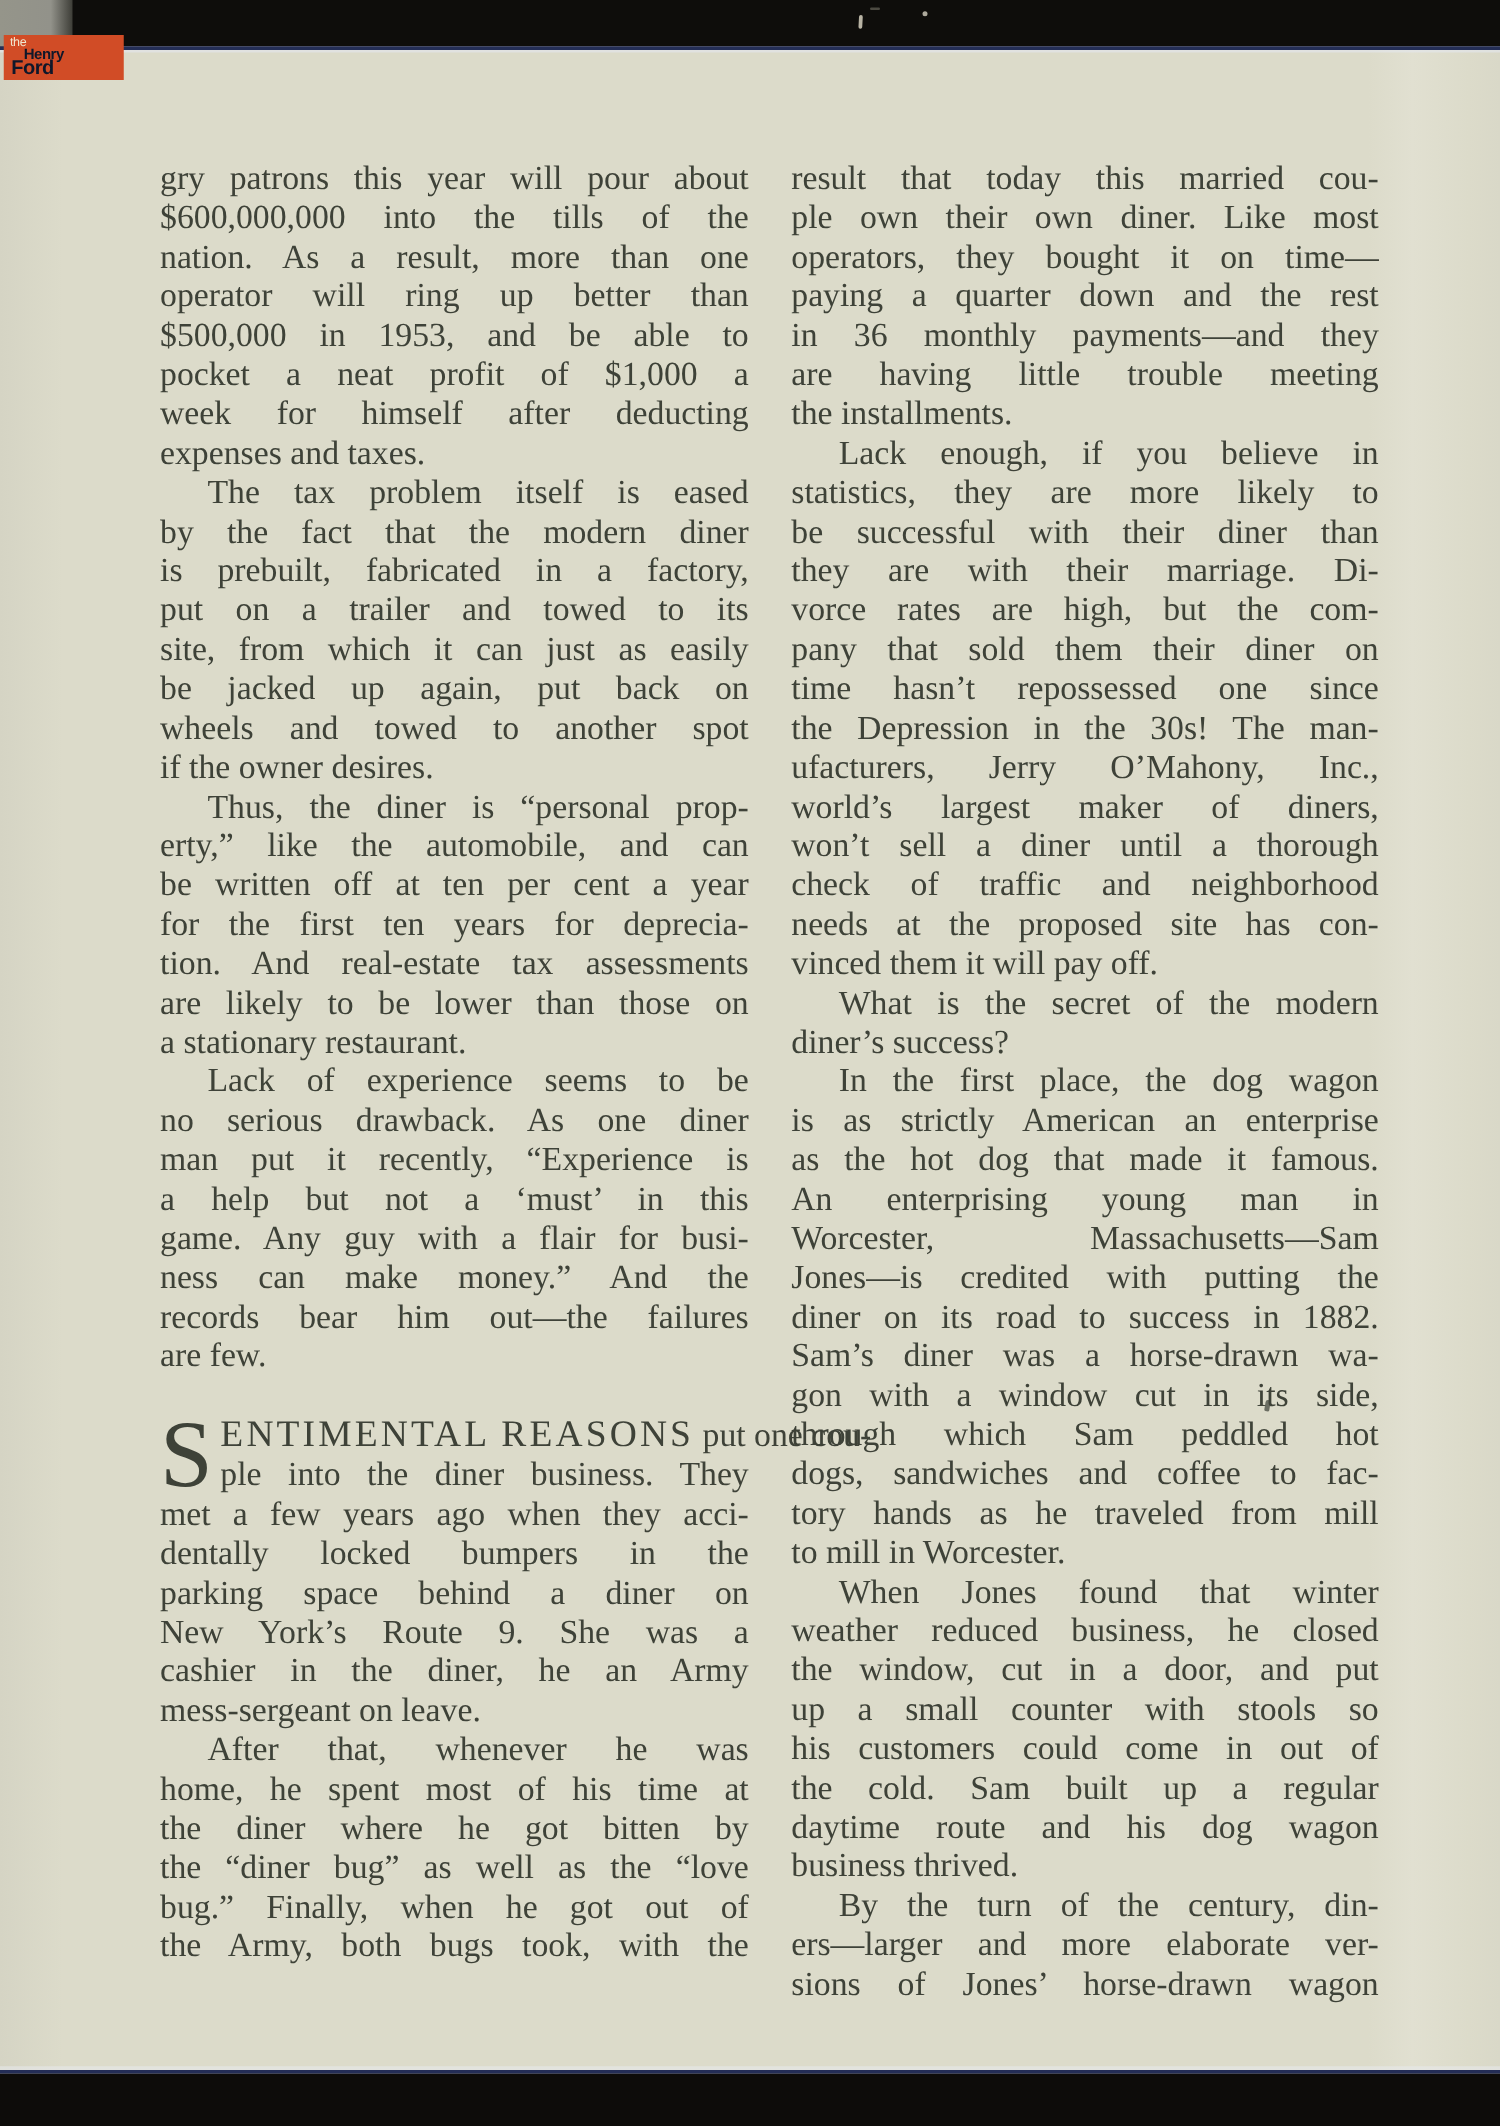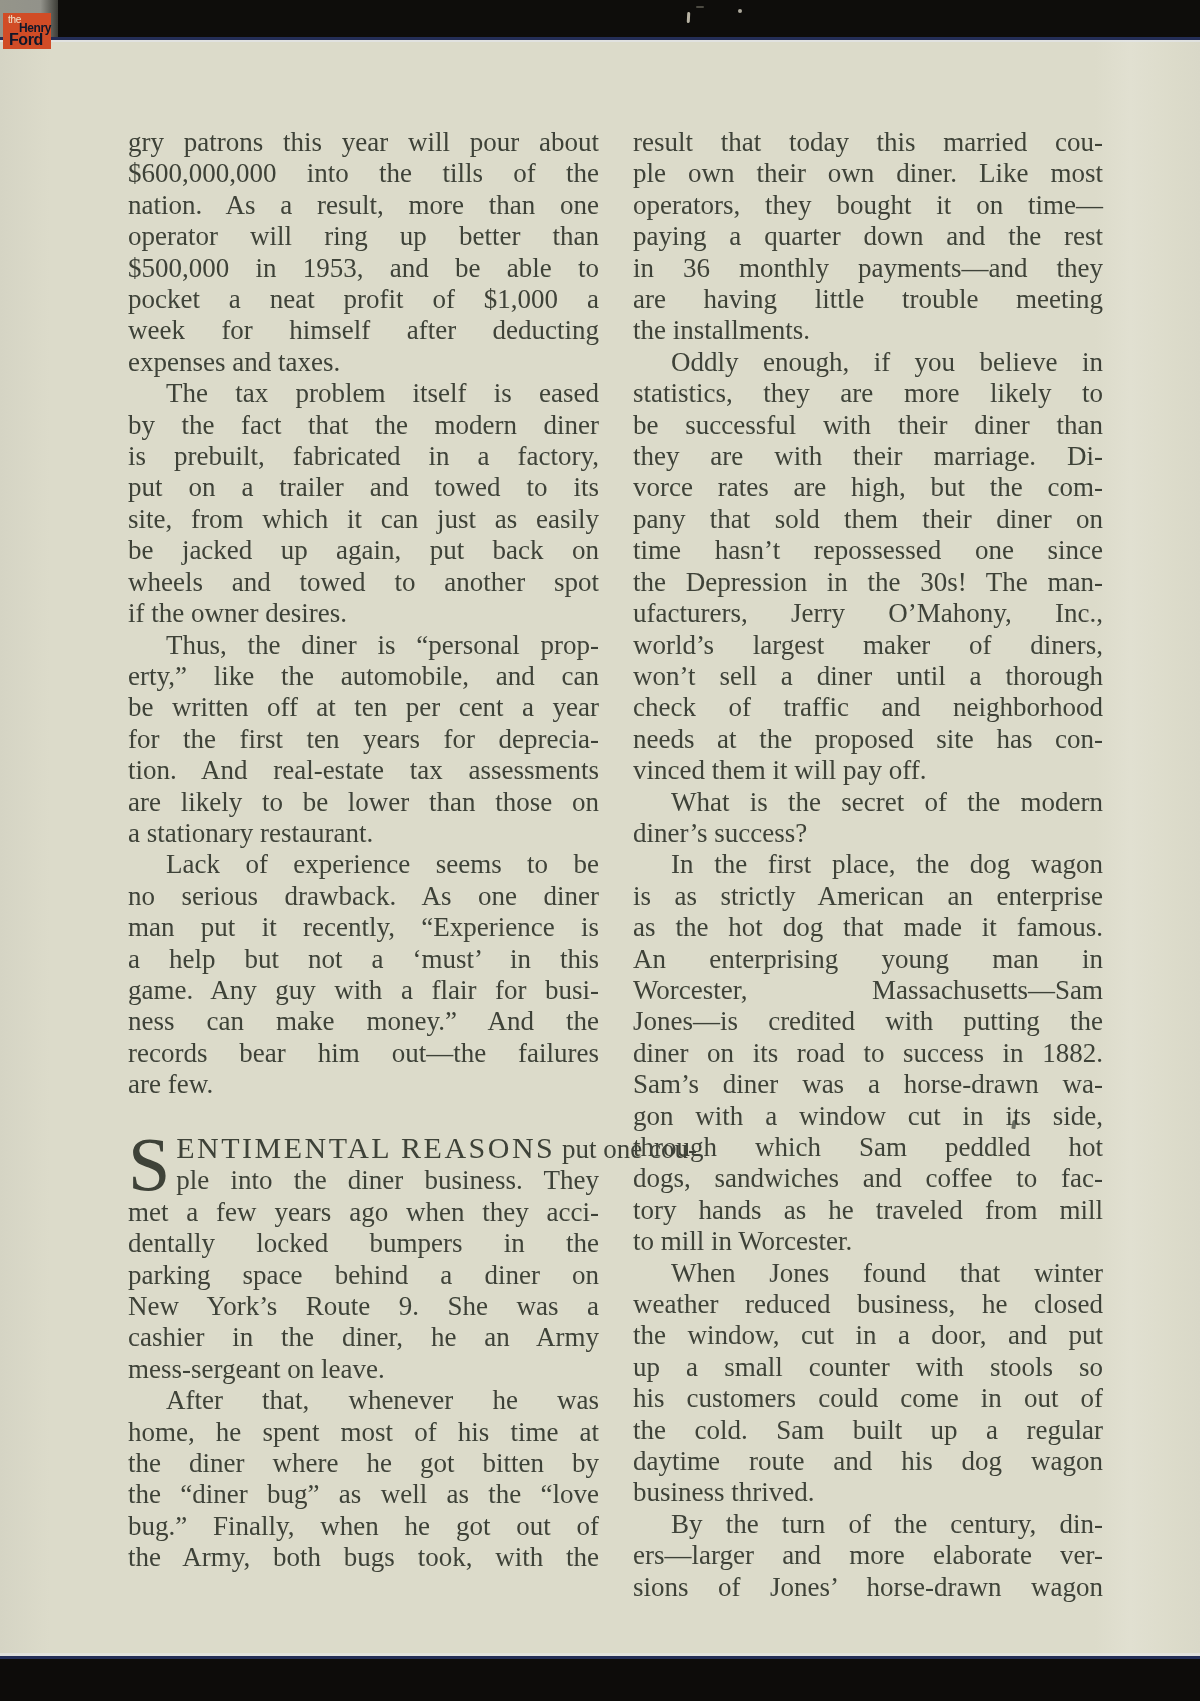--- a/index.html
+++ b/index.html
@@ -11,21 +11,21 @@
   .abs{position:absolute;}
   
   .bar-top{left:0;top:0;width:1200px;height:37px;background:#0e0d0b;}
   .bar-bottom{left:0;top:1659px;width:1200px;height:42px;background:#0d0c0a;}
   .edge-top-navy{left:0;top:37px;width:1200px;height:3px;background:#242e57;}
   .edge-top-light{left:0;top:40px;width:1200px;height:2px;background:#e4e7eb;opacity:.65;}
   .edge-bot-light{left:0;top:1653px;width:1200px;height:3px;background:#e7eaed;opacity:.55;}
   .edge-bot-navy{left:0;top:1656px;width:1200px;height:3px;background:#242e57;}
   .corner{left:0;top:0;width:58px;height:37px;background:linear-gradient(90deg,#95958a 0%,#92928a 70%,#3d3d37 100%);}
   
-  .logo{left:3px;top:13px;width:48px;height:36px;background:#d14c26;z-index:5;font-family:"Liberation Sans","DejaVu Sans",sans-serif;}
+  .logo{left:3px;top:28px;width:48px;height:36px;background:#d14c26;z-index:5;font-family:"Liberation Sans","DejaVu Sans",sans-serif;padding-left:48px;}
   .logo .t-the{position:absolute;left:5px;top:2px;font-size:10px;line-height:10px;color:#efe6cf;letter-spacing:-0.3px;}
   .logo .t-henry{position:absolute;left:16px;top:9px;font-size:12px;line-height:12px;font-weight:bold;color:#0f172a;letter-spacing:-0.4px;}
   .logo .t-ford{position:absolute;left:6px;top:19px;font-size:16px;line-height:16px;font-weight:bold;color:#0f172a;letter-spacing:-0.4px;}
   
   .mark-tick{left:687px;top:12px;width:3px;height:11px;background:#d6d1c0;opacity:.85;transform:rotate(3deg);border-radius:2px;}
   .mark-dash{left:696px;top:6px;width:8px;height:2px;background:#8a8779;opacity:.5;border-radius:1px;}
   .mark-dot{left:738px;top:9px;width:4px;height:4px;background:#d6d1c0;border-radius:50%;opacity:.8;}
   .mark-apos{left:1012px;top:1120px;width:4px;height:9px;background:#454a40;opacity:.75;border-radius:2px 2px 1px 1px;transform:rotate(9deg);}
   
   .col{position:absolute;top:127px;color:#3e4238;font-size:27px;line-height:31.4px;}
@@ -124,21 +124,21 @@
       <div class="para">
         <div class="line">result that today this married cou-</div>
         <div class="line">ple own their own diner. Like most</div>
         <div class="line">operators, they bought it on time—</div>
         <div class="line">paying a quarter down and the rest</div>
         <div class="line">in 36 monthly payments—and they</div>
         <div class="line">are having little trouble meeting</div>
         <div class="line last">the installments.</div>
       </div>
       <div class="para indent">
-        <div class="line">Oddly enough, if you believe in</div>
+        <div class="line">Lack enough, if you believe in</div>
         <div class="line">statistics, they are more likely to</div>
         <div class="line">be successful with their diner than</div>
         <div class="line">they are with their marriage. Di-</div>
         <div class="line">vorce rates are high, but the com-</div>
         <div class="line">pany that sold them their diner on</div>
         <div class="line">time hasn’t repossessed one since</div>
         <div class="line">the Depression in the 30s! The man-</div>
         <div class="line">ufacturers, Jerry O’Mahony, Inc.,</div>
         <div class="line">world’s largest maker of diners,</div>
         <div class="line">won’t sell a diner until a thorough</div>

